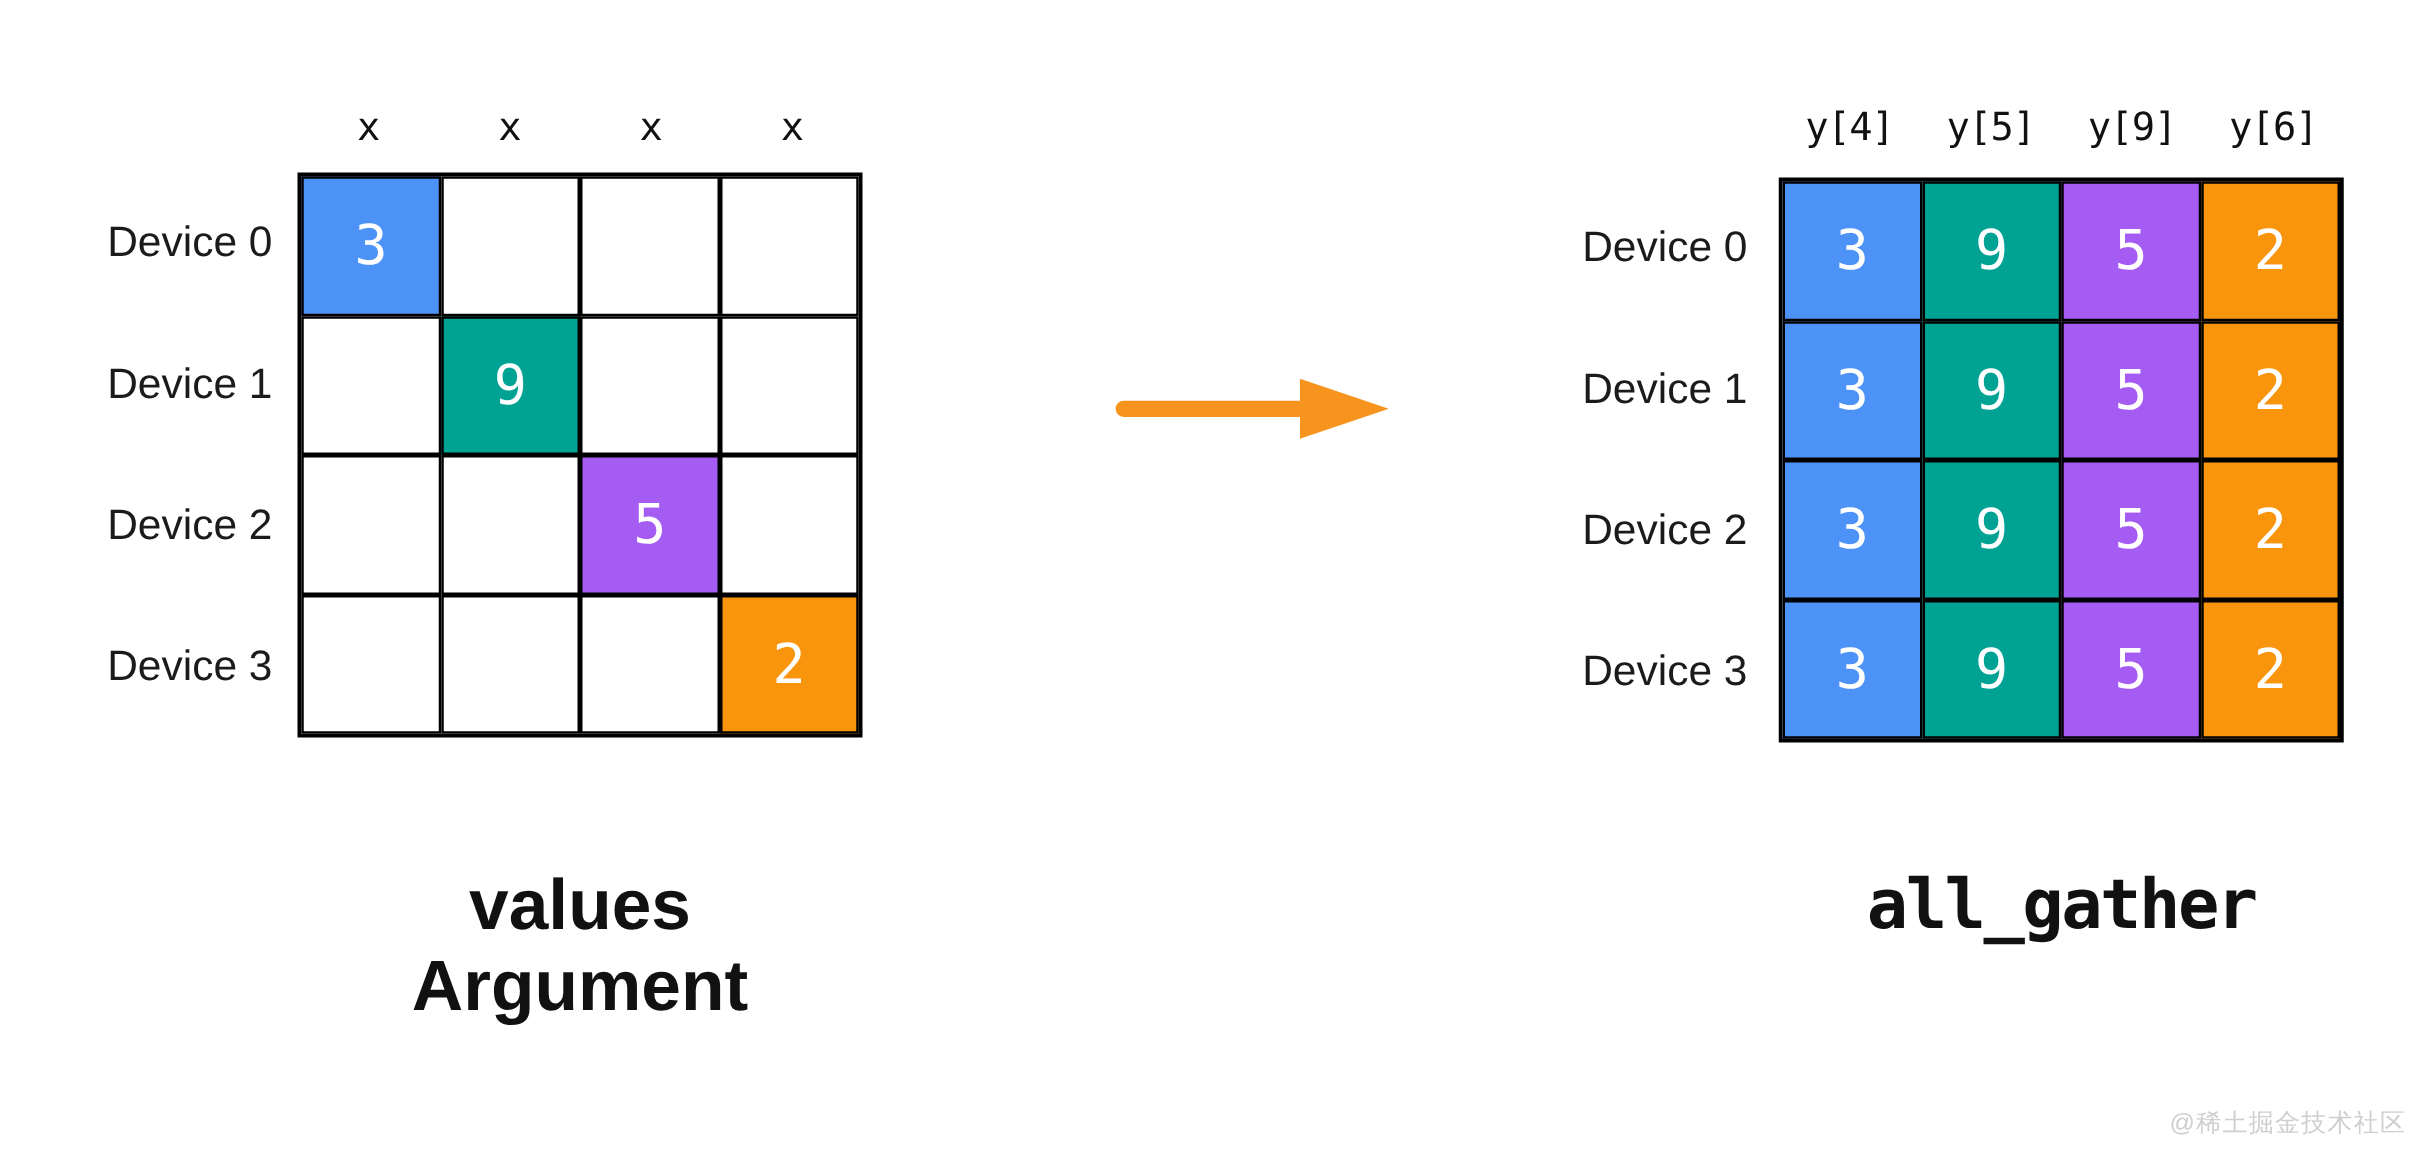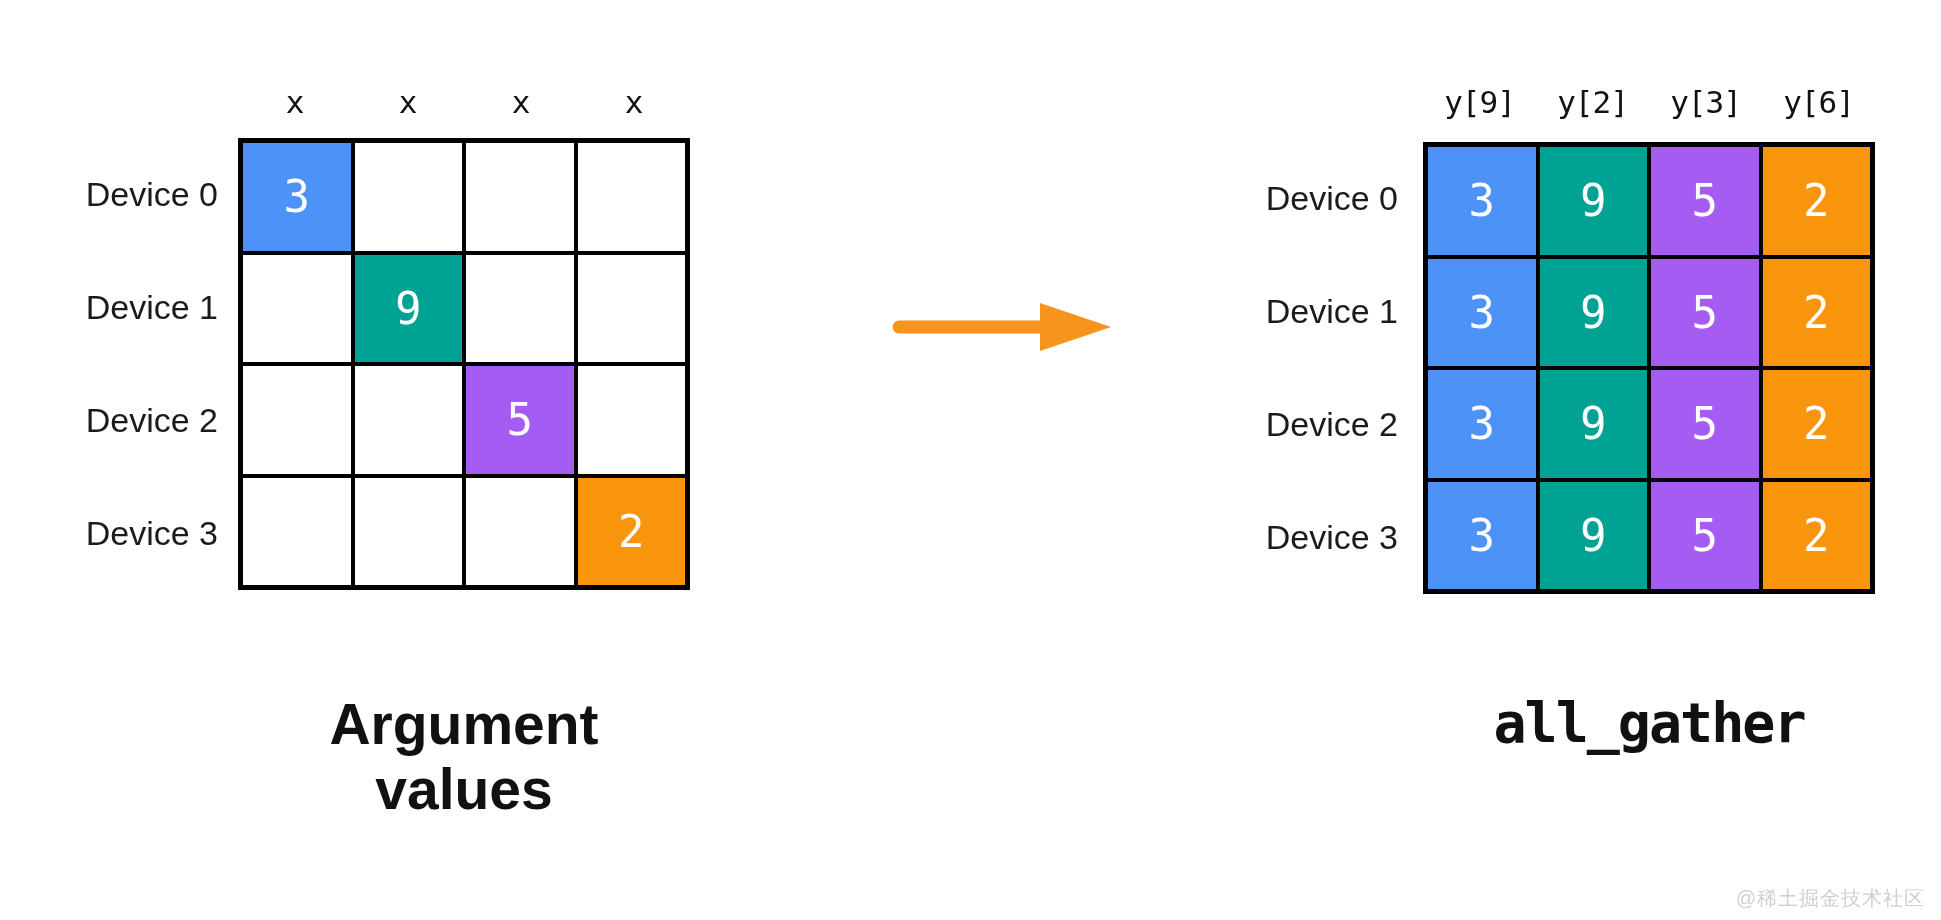--- a/index.html
+++ b/index.html
@@ -84,33 +84,33 @@
   <div class="cell"></div>
   <div class="cell" style="background: rgb(165, 92, 243);">5</div>
   <div class="cell"></div>
   <div class="cell"></div>
   <div class="cell"></div>
   <div class="cell"></div>
   <div class="cell" style="background: rgb(248, 149, 13);">2</div>
 </div>
 
 <div class="abs title" style="left:184px;top:692px;">
+  <div class="t-sans">values</div>
   <div class="t-sans">Argument</div>
-  <div class="t-sans">values</div>
 </div>
 
 <svg class="abs" style="left:883px;top:300px;" width="235" height="54" viewBox="0 0 235 54">
   <line x1="16" y1="27" x2="162" y2="27" stroke="#F7941D" stroke-width="13" stroke-linecap="round"></line>
   <polygon points="157,3 157,51 228,27" fill="#F7941D"></polygon>
 </svg>
 
 <div class="abs col-headers" style="left:1423px;top:78px;">
+  <span>y[4]</span>
+  <span>y[5]</span>
   <span>y[9]</span>
-  <span>y[2]</span>
-  <span>y[3]</span>
   <span>y[6]</span>
 </div>
 
 <div class="abs row-labels" style="left:1228px;top:142px;">
   <div class="rlabel">Device 0</div>
   <div class="rlabel">Device 1</div>
   <div class="rlabel">Device 2</div>
   <div class="rlabel">Device 3</div>
 </div>
 

